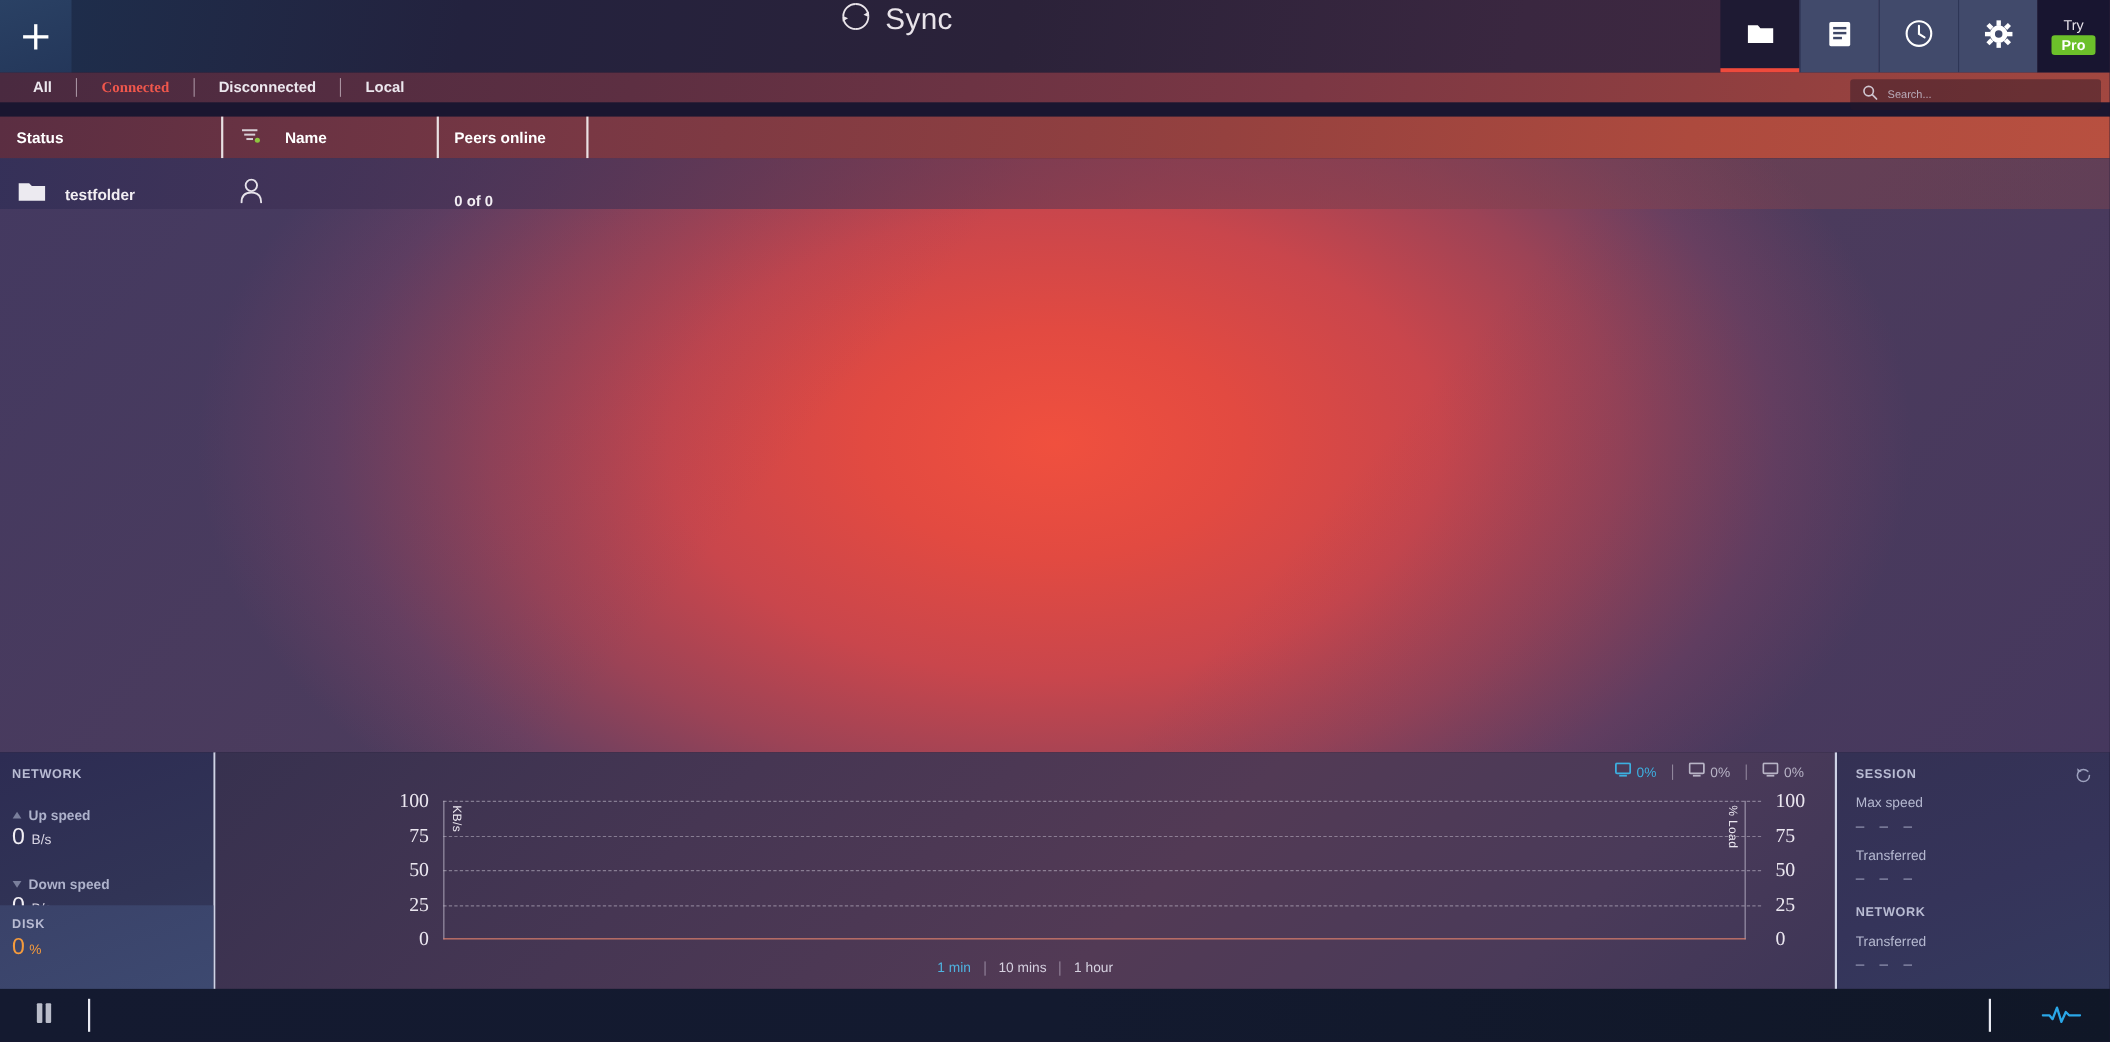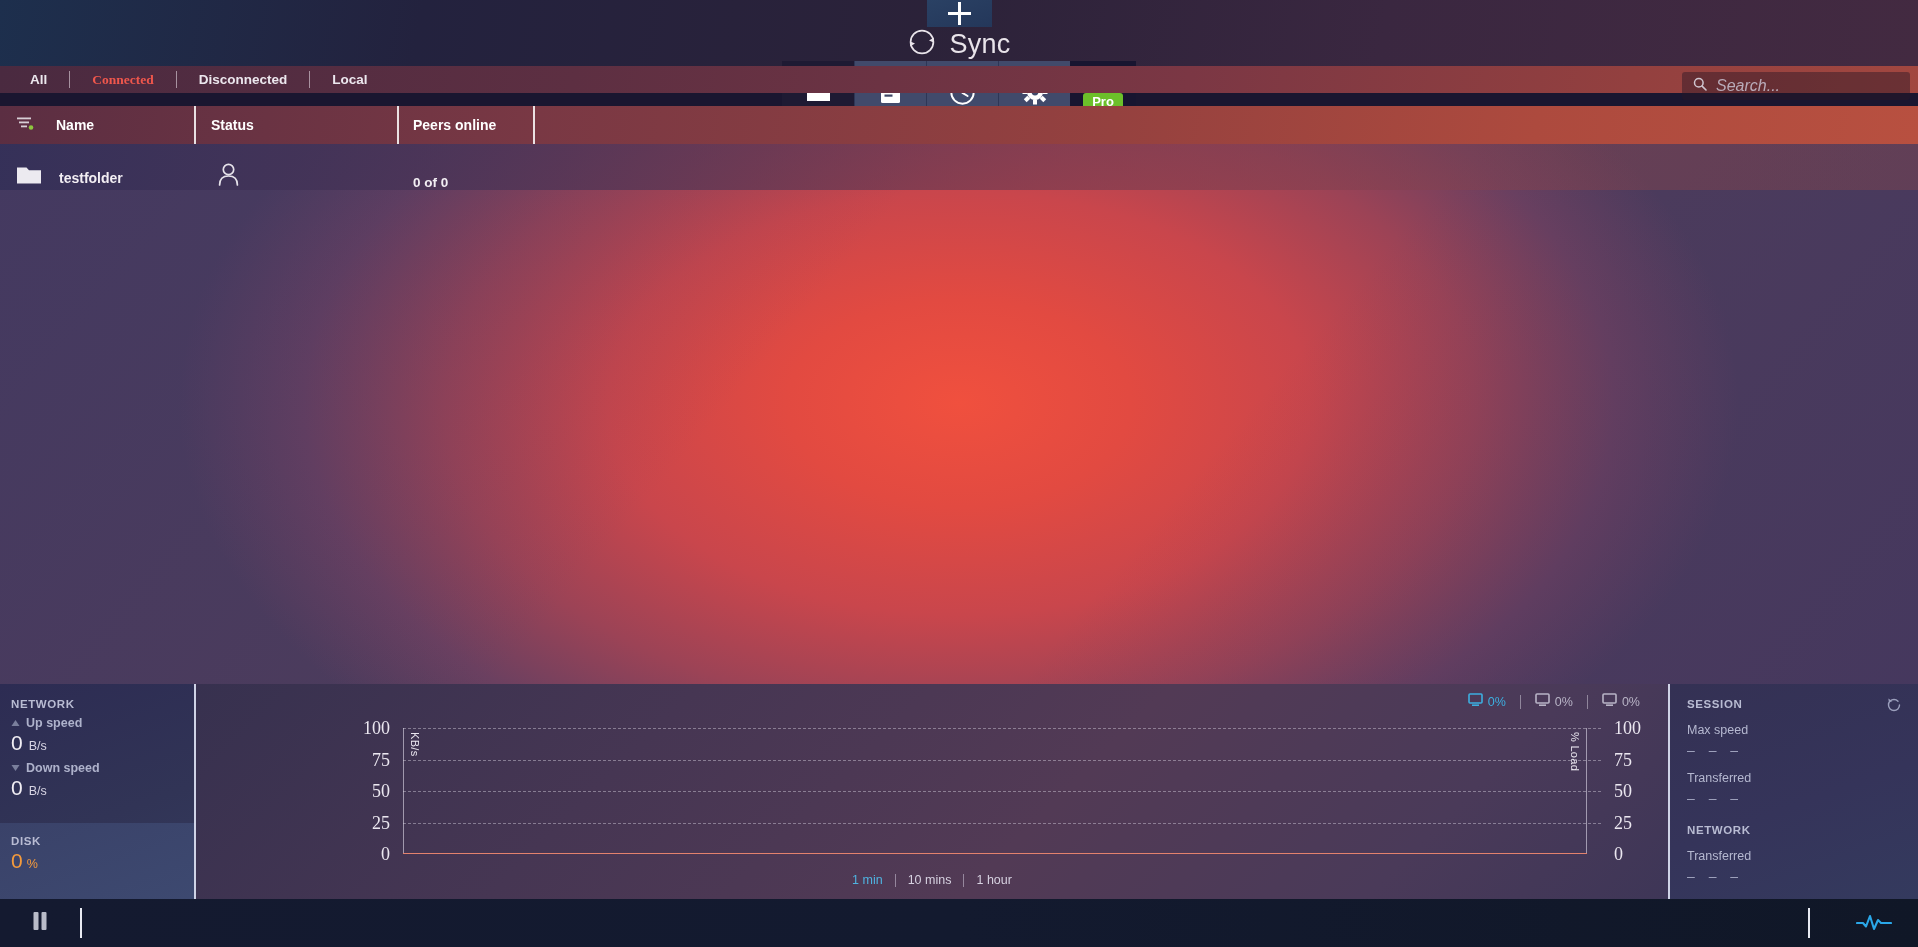--- a/index.html
+++ b/index.html
@@ -8,21 +8,21 @@
     background: #1a1630;
     font-family: "Liberation Sans", sans-serif;
     overflow: hidden;
   }
   #app { position: relative; width: 1918px; height: 947px; }
 
   
   .topbar {
     position: absolute; top: 0; left: 0; width: 1918px; height: 66px;
     background: linear-gradient(100deg, #1d2f4d 0%, #23223e 22%, #2b2239 48%, #3a2740 72%, #432a41 100%);
-    display: flex; align-items: center; flex-direction: column;
+    display: flex; align-items: flex-start;
   }
   .add-btn {
     width: 65px; height: 66px;
     background: linear-gradient(160deg,#2a4164 0%,#24375a 100%);
     display: flex; align-items: center; justify-content: center;
     cursor: pointer;
   }
   .add-btn svg { display:block; }
   .brand {
     flex: 1; display: flex; align-items: center; justify-content: center;
@@ -67,21 +67,21 @@
   }
   .filter-item.active { color: #f0574c; font-family: Liberation Serif, serif; }
   .filter-sep { width: 1px; height: 17px; background: #d7c9d4; opacity: .65; }
   .search-box {
     position: absolute; right: 8px; top: 6px;
     width: 228px; height: 28px;
     background: rgba(40,22,38,.45); border-radius: 3px;
     display: flex; align-items: center; gap: 9px; padding: 0 11px;
     cursor: text;
   }
-  .search-ph { color: #b9abb9; font-size: 16px; font-style: italic; }
+  .search-ph { color: #b9abb9; font-size: 10px; }
 
   
   .thead {
     position: absolute; top: 106px; left: 0; width: 1918px; height: 38px;
     background: linear-gradient(100deg, #5b2e42 0%, #793844 28%, #95413f 58%, #ad4a3e 80%, #b85040 100%);
     display: flex; align-items: stretch;
   }
   .th {
     display: flex; align-items: center; position: relative;
     color: #fff; font-size: 14px; font-weight: bold;
@@ -121,21 +121,21 @@
     position: absolute; top: 684px; left: 0; width: 1918px; height: 215px;
     display: flex;
   }
   .panel-net {
     width: 196px; position: relative;
     background: linear-gradient(160deg, #2d2c53 0%, #313456 60%, #343a5d 100%);
     border-right: 2px solid #cfd3e6;
   }
   .panel-net-top { padding: 14px 0 0 11px; }
   .sec-title { color: #b9bcd3; font-size: 11.5px; font-weight: bold; letter-spacing: .6px; }
-  .netlbl { color: #aeb2cb; font-size: 12.5px; font-weight: bold; display:flex; align-items:center; gap:6px; margin-top: 6px; }
+  .netlbl { color: #aeb2cb; font-size: 12.5px; font-weight: bold; display:flex; align-items:center; gap:6px; margin-top: 24px; }
   .netval { color:#f1eef4; font-size: 21px; margin-top: 1px; display:flex; align-items:baseline; gap:6px; }
   .netval small { font-size: 12.5px; color:#d8d5e4; }
   .disk-block {
     position: absolute; left:0; right:0; bottom: 0; height: 76px;
     background: linear-gradient(160deg,#3a4269 0%, #3d4970 100%);
     padding: 12px 0 0 11px;
   }
   .disk-val { color:#f59b3c; font-size: 21px; margin-top: 2px; display:flex; align-items:baseline; gap:4px; }
   .disk-val small { font-size: 12.5px; }
 
@@ -291,33 +291,33 @@
         <svg width="14" height="14" viewBox="0 0 14 14">
           <circle cx="5.8" cy="5.8" r="4.3" fill="none" stroke="#cfc5cf" stroke-width="1.5"></circle>
           <path d="M9.1 9.1 L13 13" stroke="#cfc5cf" stroke-width="1.6" stroke-linecap="round"></path>
         </svg>
       </span>
       <span class="search-ph">Search...</span>
     </div>
   </div>
 
   <div class="thead">
+    <div class="th th-status">
+      <span>Status</span>
+    </div>
     <div class="th th-name">
       <span>
         <svg width="18" height="15" viewBox="0 0 18 15">
           <rect x="1" y="1.5" width="14" height="1.8" fill="#d8cfd6"></rect>
           <rect x="3" y="5.5" width="10" height="1.8" fill="#d8cfd6"></rect>
           <rect x="5" y="9.5" width="6" height="1.8" fill="#d8cfd6"></rect>
           <circle cx="15" cy="11.5" r="2.3" fill="#8ec63f"></circle>
         </svg>
       </span>
       <span>Name</span>
-    </div>
-    <div class="th th-status">
-      <span>Status</span>
     </div>
     <div class="th th-peers">
       <span>Peers online</span>
     </div>
     <div class="th th-rest"></div>
   </div>
 
   <div class="main-area">
     <div class="bgfill"></div>
 

